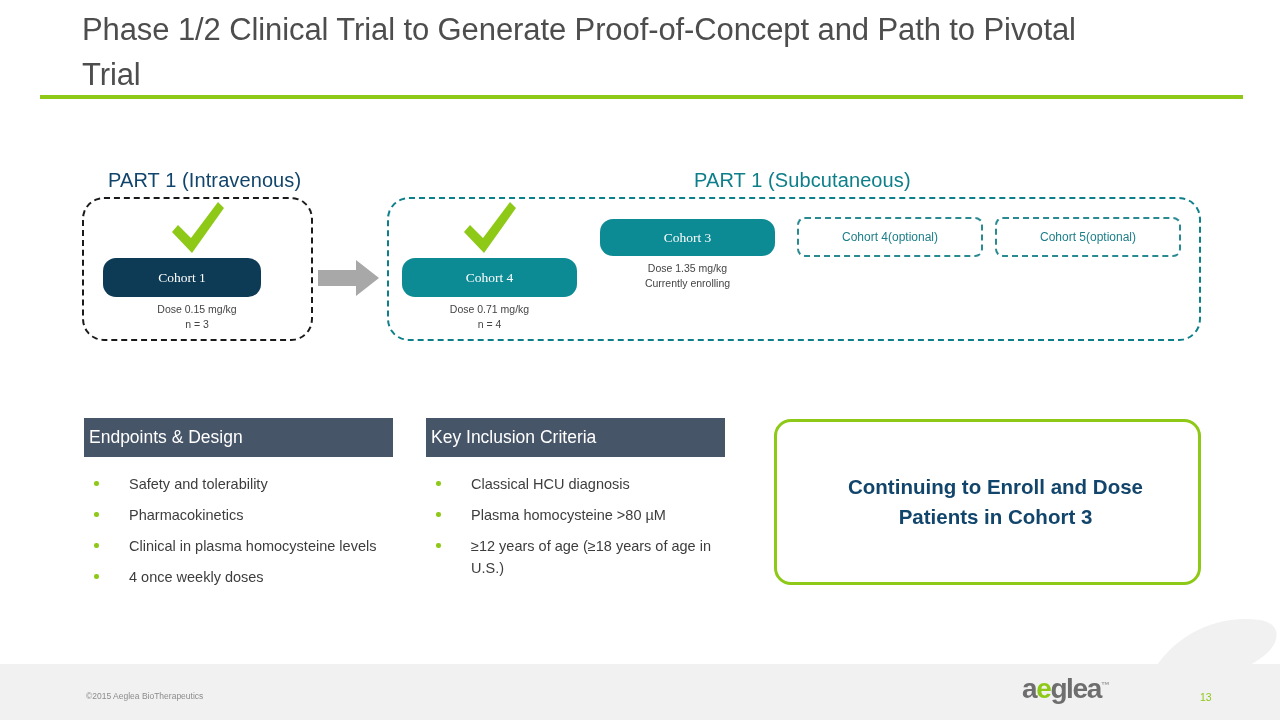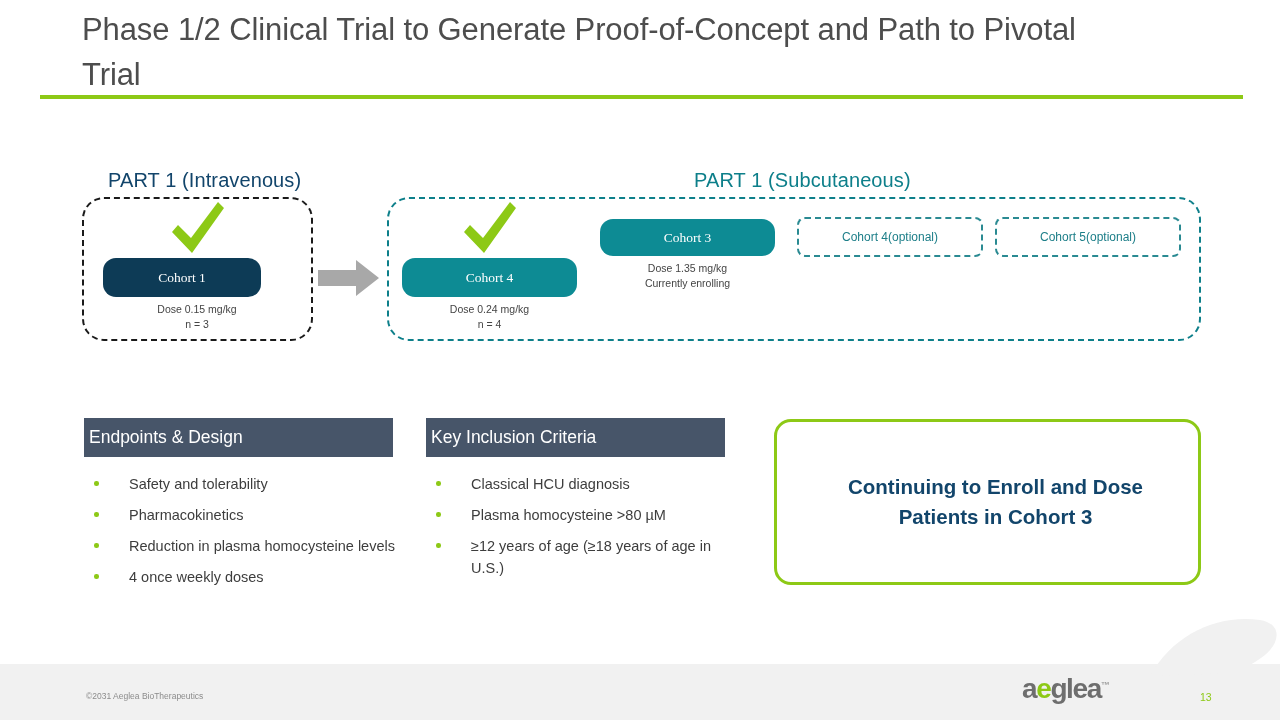--- a/index.html
+++ b/index.html
@@ -242,21 +242,21 @@
 </div>
 
 <div class="cohort-chip" id="cohort1-chip">Cohort 1</div>
 <div class="chip-caption" id="cohort1-caption">
   <div>Dose 0.15 mg/kg</div>
   <div>n = 3</div>
 </div>
 
 <div class="cohort-chip" id="cohort2-chip">Cohort 4</div>
 <div class="chip-caption" id="cohort2-caption">
-  <div>Dose 0.24 mg/kg</div>
+  <div>Dose 0.71 mg/kg</div>
   <div>n = 4</div>
 </div>
 
 <div class="cohort-chip" id="cohort3-chip">Cohort 3</div>
 <div class="chip-caption" id="cohort3-caption">
   <div>Dose 1.35 mg/kg</div>
   <div>Currently enrolling</div>
 </div>
 
 <div class="cohort-chip-outline" id="cohort4-chip">
@@ -265,36 +265,36 @@
 </div>
 <div class="cohort-chip-outline" id="cohort5-chip">
   <span>Cohort 5</span>
   <span>(optional)</span>
 </div>
 
 <div class="panel-header" id="endpoints-header">Endpoints &amp; Design</div>
 <ul class="bullet-list" id="endpoints-list">
   <li>Safety and tolerability</li>
   <li>Pharmacokinetics</li>
-  <li>Reduction in plasma homocysteine levels</li>
+  <li>Clinical in plasma homocysteine levels</li>
   <li>4 once weekly doses</li>
 </ul>
 
 <div class="panel-header" id="inclusion-header">Key Inclusion Criteria</div>
 <ul class="bullet-list" id="inclusion-list">
   <li>Classical HCU diagnosis</li>
   <li>Plasma homocysteine &gt;80 µM</li>
   <li>≥12 years of age (≥18 years of age in U.S.)</li>
 </ul>
 
 <div id="callout-box">
   <div id="callout-text">Continuing to Enroll and Dose Patients in Cohort 3</div>
 </div>
 
 <div id="footer-band"></div>
 <div id="footer-swoosh">
   <svg width="225" height="60" viewBox="0 0 225 60">
     <path d="M95 58 C118 16 163 -4 205 2 C228 6 226 26 206 40 C196 47 186 52 175 55 Z" fill="#f1f1f1"></path>
   </svg>
 </div>
-<div id="copyright">©2031 Aeglea BioTherapeutics</div>
+<div id="copyright">©2015 Aeglea BioTherapeutics</div>
 <div id="page-number">13</div>
 <div id="brand-logo"><span>a</span><span class="logo-e">e</span><span>glea</span><span class="logo-tm">™</span></div>
 
 </body></html>

